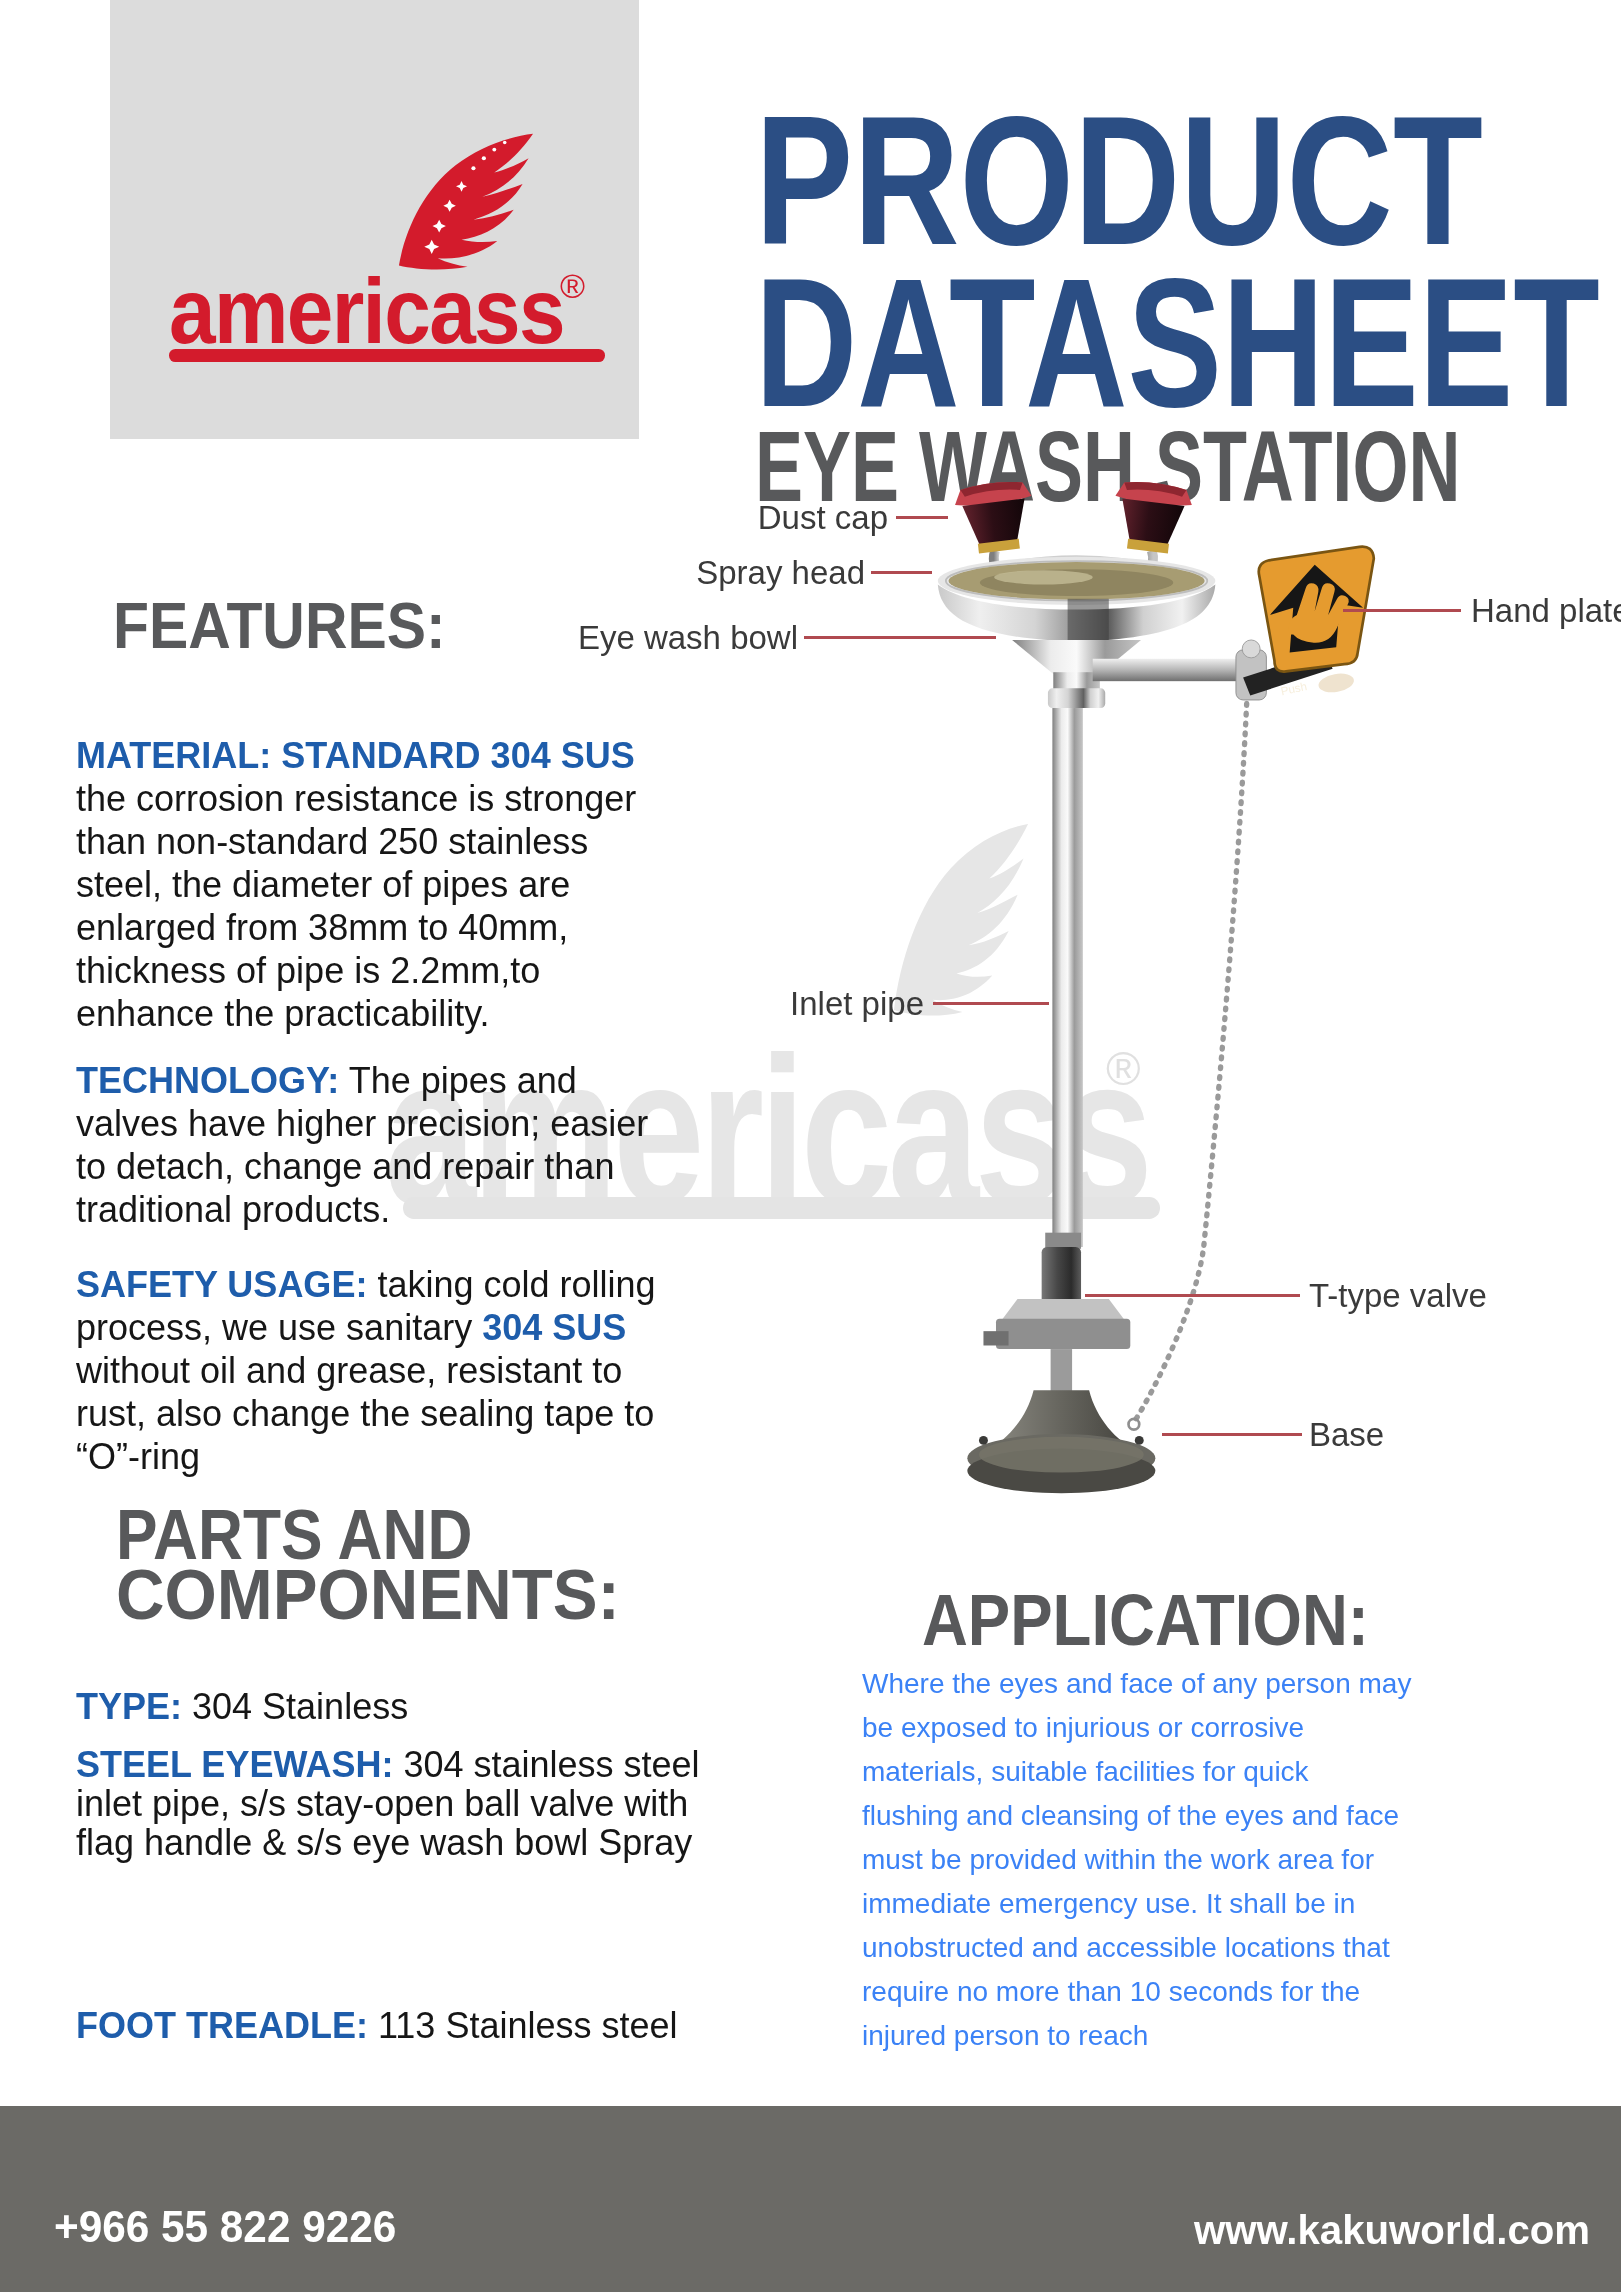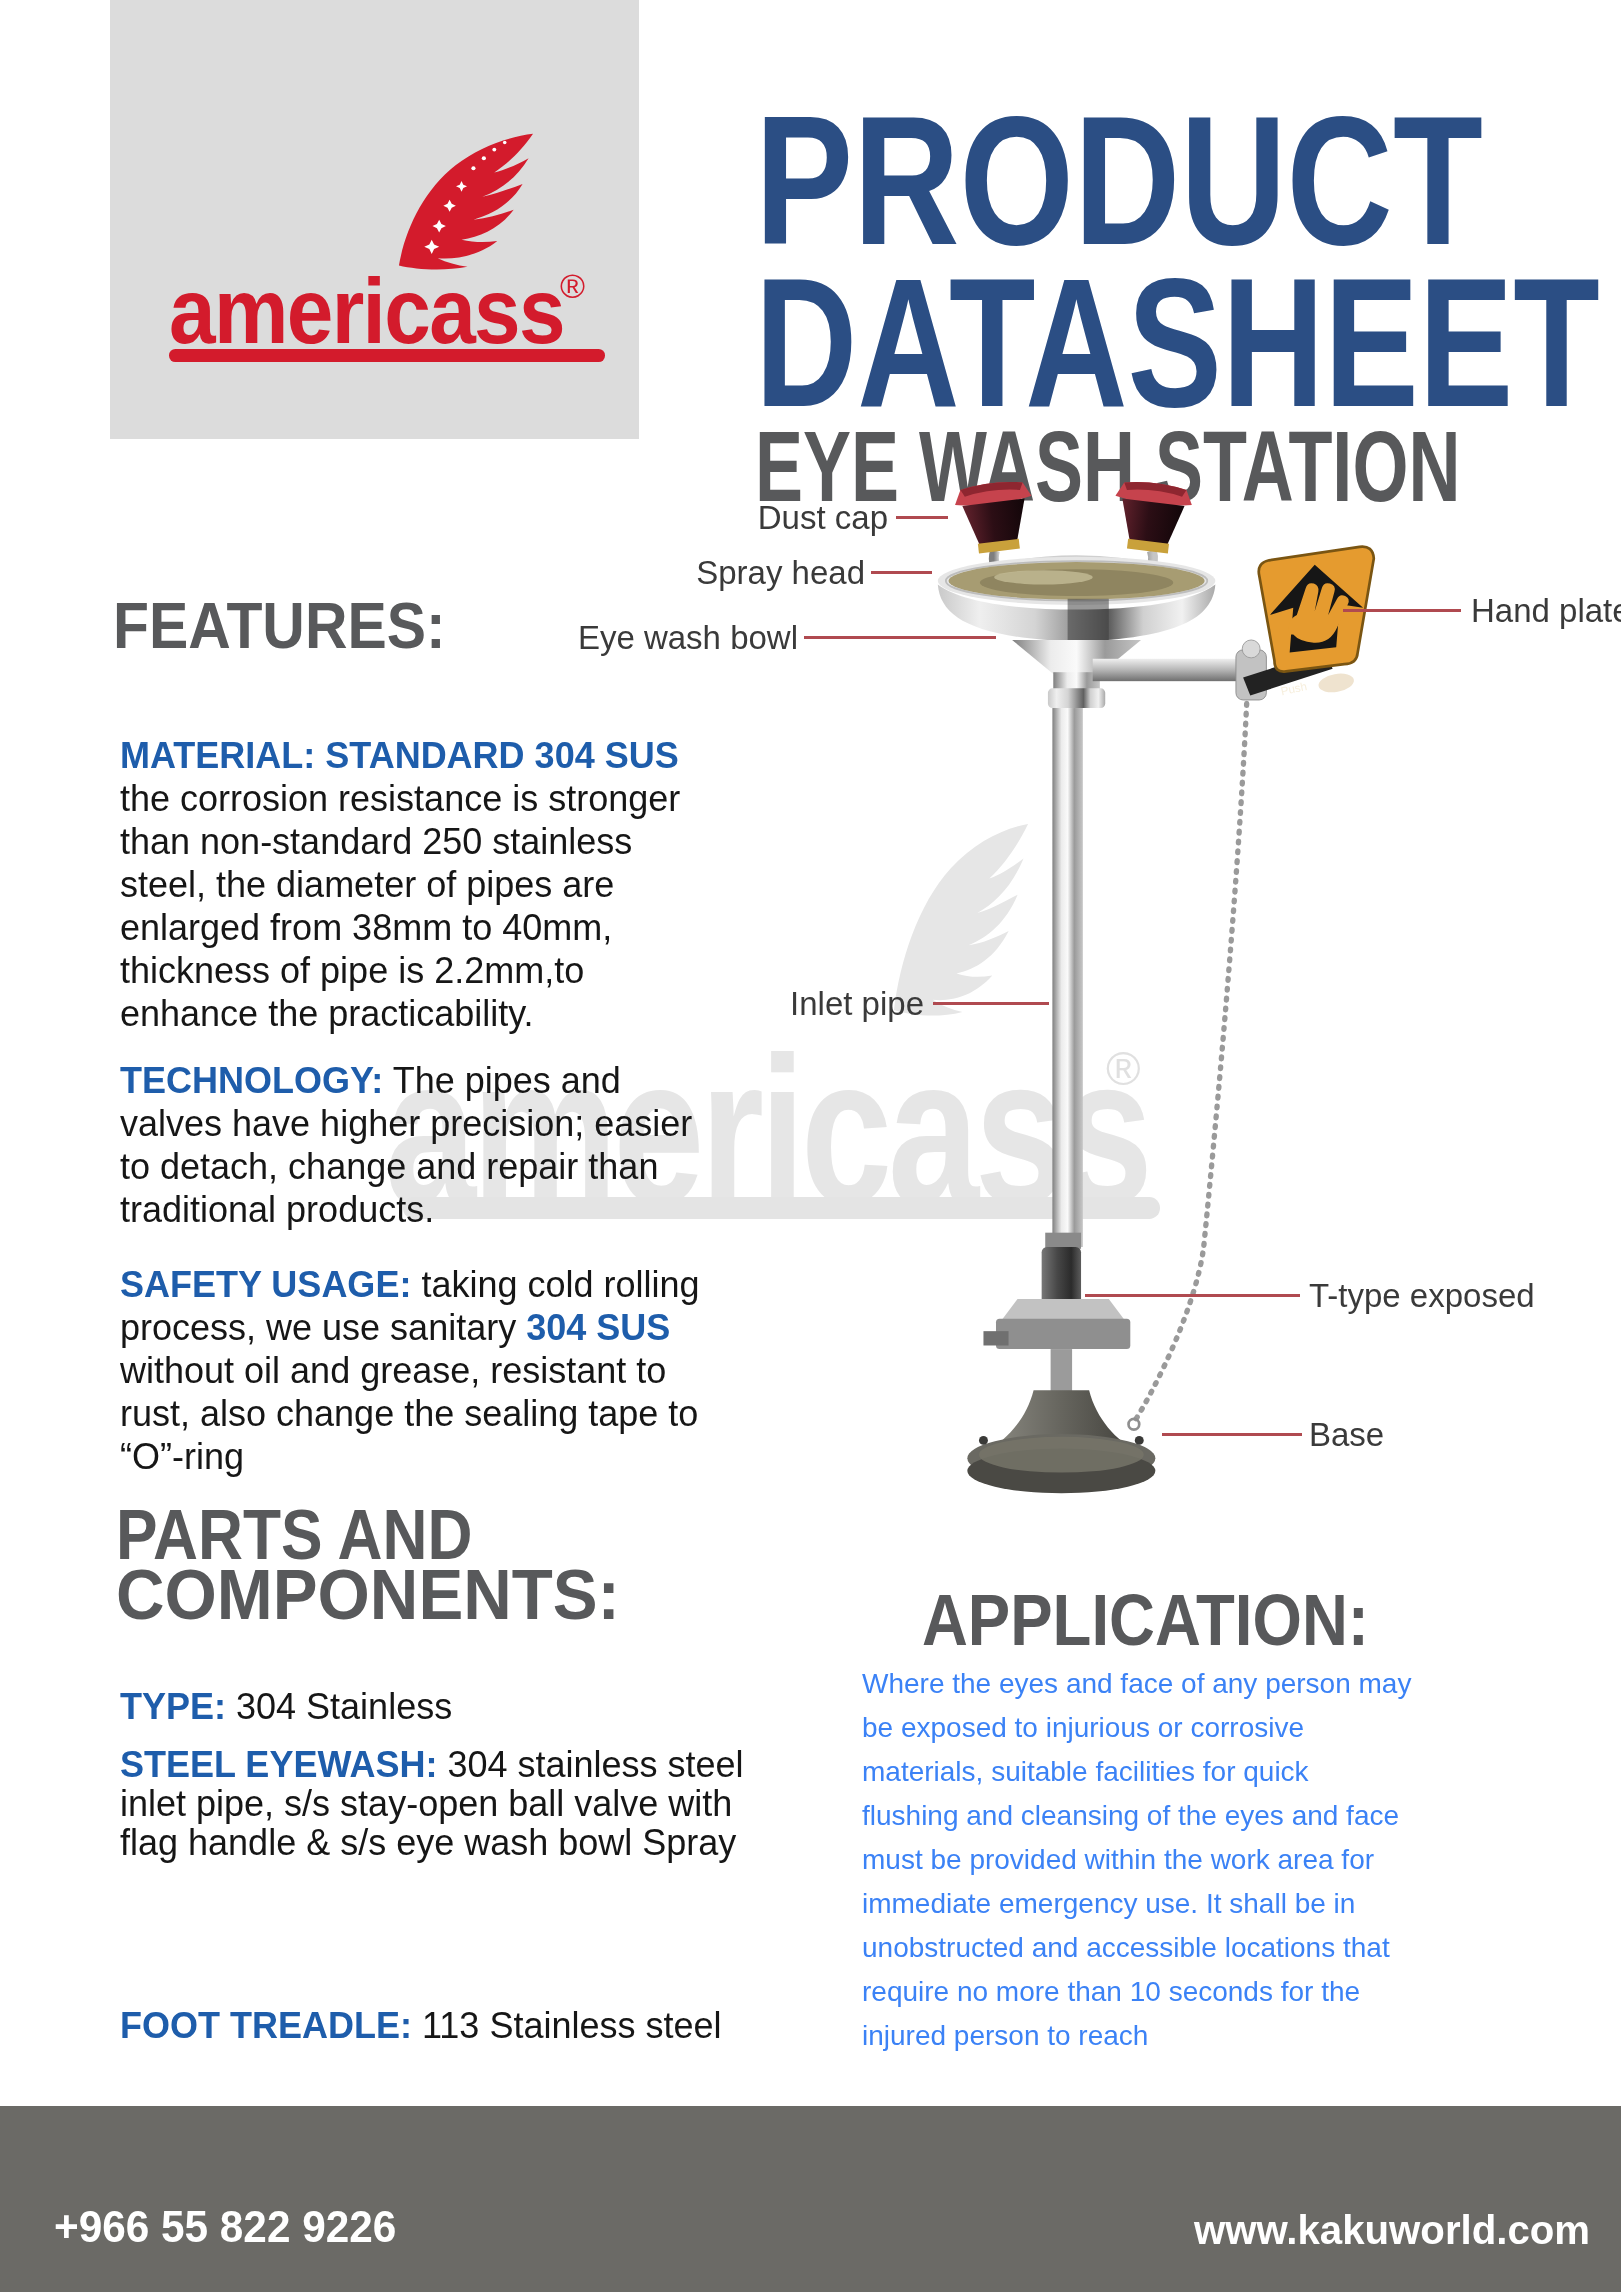--- a/index.html
+++ b/index.html
@@ -7,21 +7,21 @@
         font-family:"Liberation Sans",sans-serif;}
   .abs{position:absolute;}
   .cond{display:inline-block;transform-origin:left top;white-space:nowrap;}
   .condR{display:inline-block;transform-origin:right top;white-space:nowrap;}
 
   
   .h-gray{color:#58595b;font-weight:bold;}
   .h-blue{color:#2b4e84;font-weight:bold;}
 
   
-  .para{color:#161616;font-size:36px;line-height:43px;margin-left:44px;}
+  .para{color:#161616;font-size:36px;line-height:43px;}
   .para .lbl{color:#1e5dab;font-weight:bold;}
   .pre{white-space:pre-line;}
 
   
   .dlabel{font-size:33px;line-height:39px;color:#3a3a3a;white-space:nowrap;}
   .dline{height:2.7px;background:#b04a50;}
 
   
   #logo-box{left:110px;top:0;width:529px;height:439px;background:#dcdcdc;}
   #brand{left:169px;top:258px;font-size:93px;font-weight:bold;color:#d31b2c;letter-spacing:-1.8px;}
@@ -182,21 +182,21 @@
 
   <div class="abs dlabel" style="right:824px;top:618px">Eye wash bowl</div>
   <div class="abs dline" style="left:804px;top:636px;width:192px"></div>
 
   <div class="abs dlabel" style="left:1471px;top:591px">Hand plate</div>
   <div class="abs dline" style="left:1343px;top:609px;width:118px"></div>
 
   <div class="abs dlabel" style="right:698px;top:984px">Inlet pipe</div>
   <div class="abs dline" style="left:933px;top:1002px;width:116px"></div>
 
-  <div class="abs dlabel" style="left:1309px;top:1276px">T-type exposed</div>
+  <div class="abs dlabel" style="left:1309px;top:1276px">T-type valve</div>
   <div class="abs dline" style="left:1085px;top:1294px;width:215px"></div>
 
   <div class="abs dlabel" style="left:1309px;top:1415px">Base</div>
   <div class="abs dline" style="left:1162px;top:1433px;width:140px"></div>
 
   <div class="abs h-gray" style="left:113px;top:594px;font-size:64px;line-height:64px"><span class="cond" style="transform:scaleX(.92)">FEATURES:</span></div>
 
   <div class="abs para" style="left:76px;top:734px;width:618px">
     <div><span class="lbl">MATERIAL:</span><span class="lbl"> STANDARD 304 SUS</span></div>
     <div class="pre">the corrosion resistance is stronger

